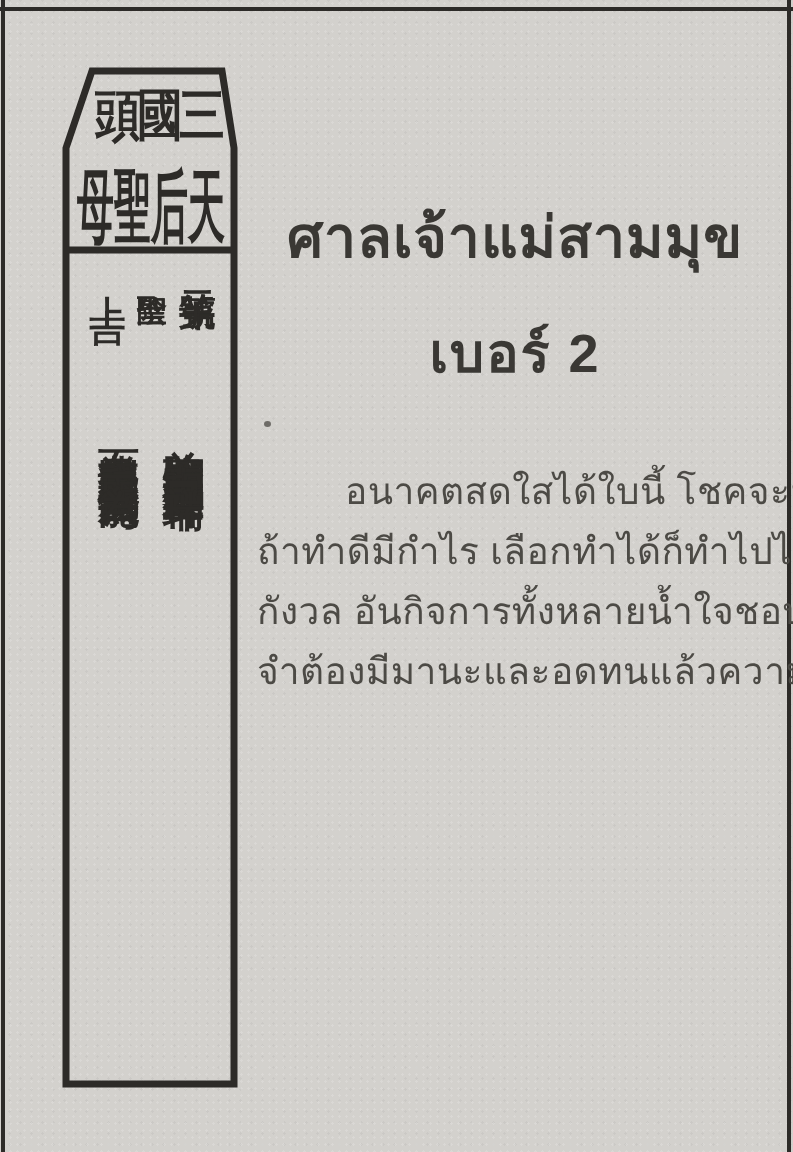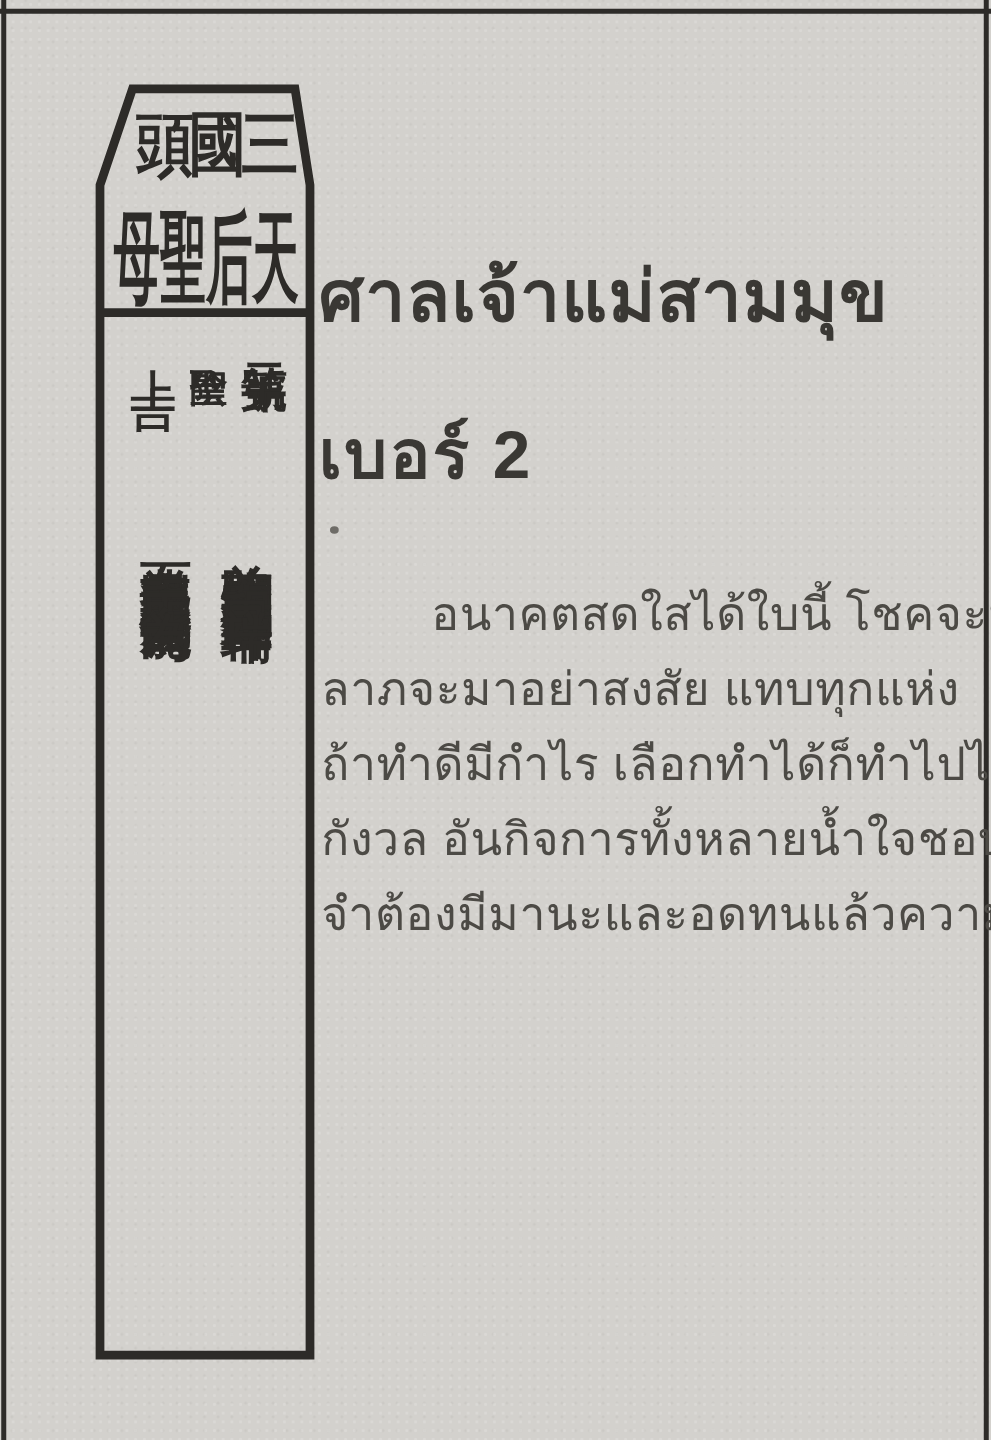--- a/index.html
+++ b/index.html
@@ -19,21 +19,21 @@
     background-position: 0 0, 4px 6px;
   }
 
   
   .border-top    { position:absolute; left:0; right:0; top:7px;  height:4px; background:#2d2b28; }
   .border-left   { position:absolute; top:0; bottom:0; left:1px; width:4px;  background:#2d2b28; }
   .border-right  { position:absolute; top:0; bottom:0; right:2px; width:4px; background:#2d2b28; }
 
   
   .stick {
-    position: absolute; left: 76px; top: 66px;
+    position: absolute; left: 62px; top: 66px;
     width: 176px; height: 1022px;
     color: #2d2b28;
     font-family: "DejaVu Sans", sans-serif;
   }
   .stick svg { position:absolute; left:0; top:0; }
 
   .seal-row1 {
     position: absolute; left: 32px; top: 12px; width: 128px;
     font-size: 46px; font-weight: bold; letter-spacing: -4px;
     text-align: center; white-space: nowrap;
@@ -63,26 +63,26 @@
   }
   .poem .poem-col { line-height: 1.58; letter-spacing: 3px; }
 
   
   .main {
     position: absolute; left: 255px; top: 0; width: 528px;
     color: #46443f;
   }
   .title {
     position: absolute; left: 0; top: 192px; width: 520px;
-    font-size: 57px; font-weight: 600;
+    text-align: center; font-size: 57px; font-weight: 600;
     color: #3a3834; letter-spacing: 1px; white-space: nowrap;
   }
   .subtitle {
-    position: absolute; left: 0; top: 320px; width: 520px;
-    text-align: left; font-size: 54px; font-weight: 600;
+    position: absolute; left: 0; top: 310px; width: 520px;
+    text-align: center; font-size: 54px; font-weight: 600;
     color: #3a3834; letter-spacing: 2px;
   }
   .speck {
     position: absolute; left: 9px; top: 421px; width: 7px; height: 6px;
     border-radius: 50%; background: #55524d; opacity: .8;
   }
   .body-text {
     position: absolute; left: 2px; top: 462px; width: 526px;
     font-size: 37px; line-height: 60px; color: #4c4a45;
     letter-spacing: 0.5px;
@@ -120,20 +120,19 @@
     </div>
   </div>
 
   <div class="main">
     <div class="title">ศาลเจ้าแม่สามมุข</div>
     <div class="subtitle">เบอร์ 2</div>
     <div class="speck"></div>
 
     <div class="body-text">
       <div class="line indent">อนาคตสดใสได้ใบนี้ โชคจะมี</div>
-      <div class="line">ลาภจะมาอย่าสงสัย แทบทุกแห่ง</div>
       <div class="line">ถ้าทำดีมีกำไร เลือกทำได้ก็ทำไปไร้</div>
       <div class="line">กังวล อันกิจการทั้งหลายน้ำใจชอบ</div>
       <div class="line">จำต้องมีมานะและอดทนแล้วความจน</div>
     </div>
   </div>
 
 </div>
 
 </body></html>

